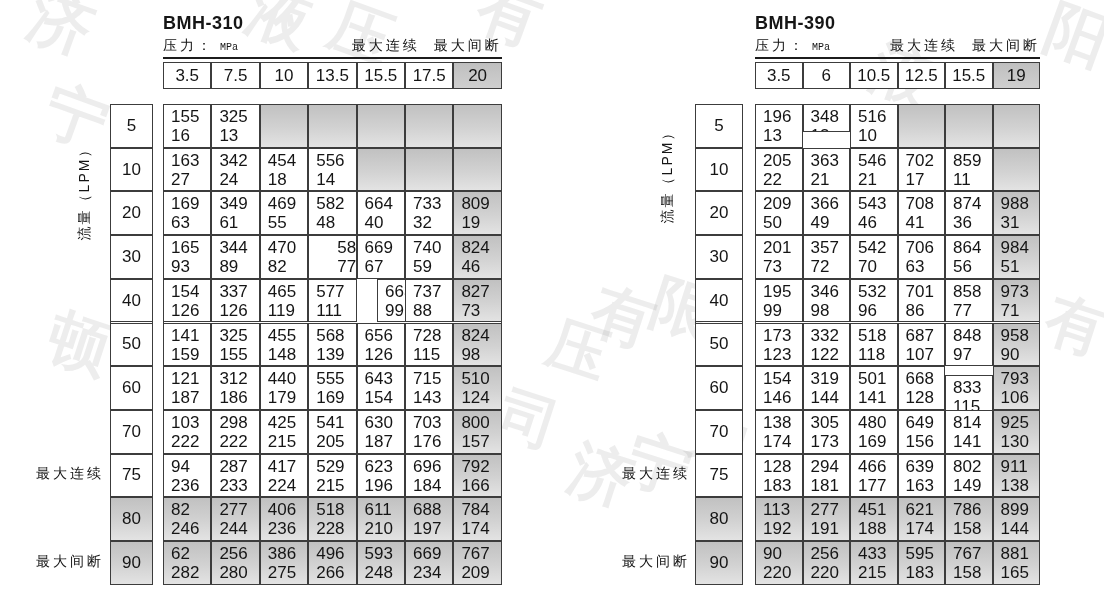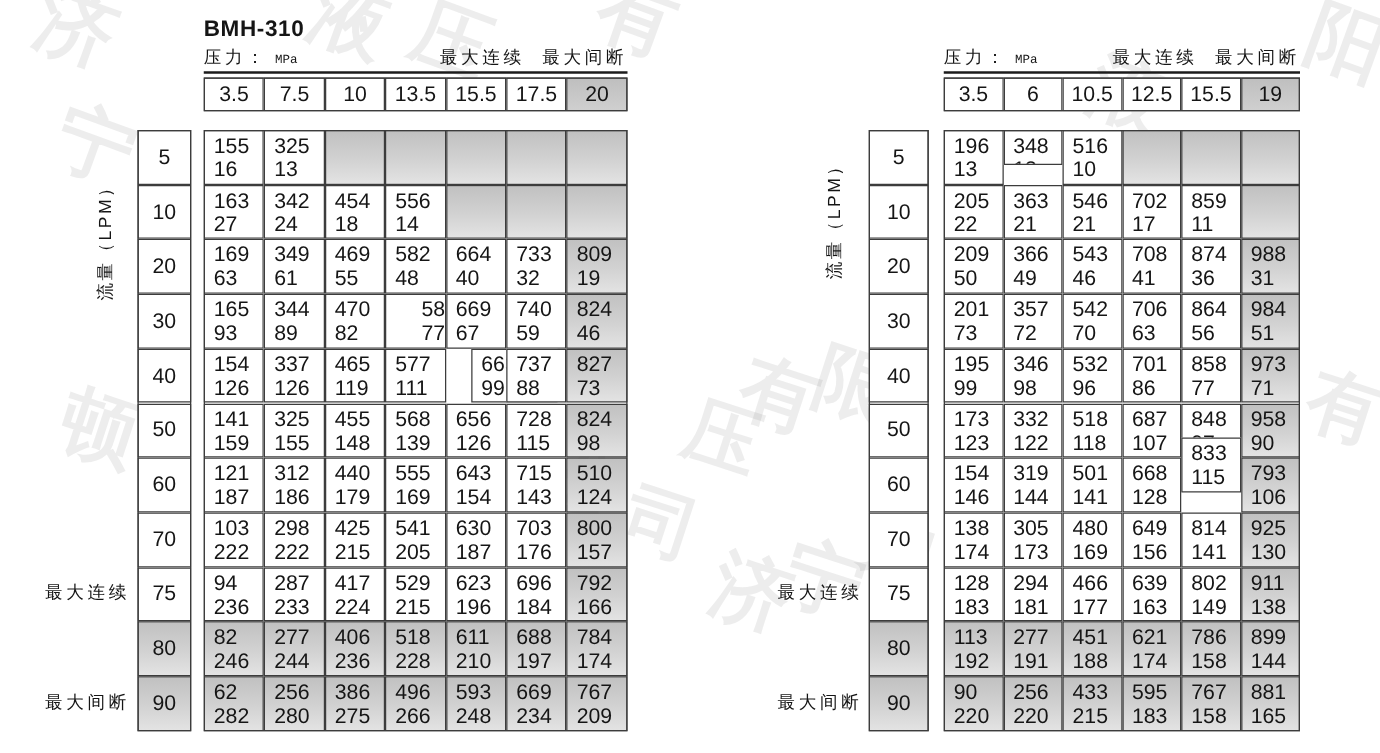--- a/index.html
+++ b/index.html
@@ -379,20 +379,21 @@
           <div class="v">767</div>
           <div class="v">209</div>
         </div>
         <div class="frame" style="position: absolute; left: 163px; top: 62px; width: 338.8px; height: 27px;"></div>
         <div class="frame" style="position: absolute; left: 163px; top: 104px; width: 338.8px; height: 480.7px;"></div>
         <div class="frame" style="position: absolute; left: 110px; top: 104px; width: 43px; height: 480.7px;"></div>
       </div>
   </section>
 
   <section class="tbl tbl-1">
+    <div class="title" style="left: 755px; top: 13px; width: 285px;">BMH-390</div>
     <div class="subhead" style="left: 755px; top: 36px; width: 285px;">
       <span>
         <span class="cn">压力：</span><span class="cn unit">MPa</span>
       </span>
       <span class="right">
         <span class="cn">最大连续</span>
         <span class="cn">最大间断</span>
       </span>
     </div>
     <div class="vlabel" style="left: 558px; top: 165px;">流量（LPM）</div>
@@ -553,21 +554,21 @@
           <div class="v">144</div>
         </div>
         <div class="cell dcell" style="position: absolute; left: 850px; top: 366.2px; width: 47.5px; height: 43.7px;">
           <div class="v">501</div>
           <div class="v">141</div>
         </div>
         <div class="cell dcell" style="position: absolute; left: 897.5px; top: 366.2px; width: 47.5px; height: 43.7px;">
           <div class="v">668</div>
           <div class="v">128</div>
         </div>
-        <div class="cell dcell" style="position: absolute; left: 945px; top: 350px; width: 47.5px; height: 43.7px;">
+        <div class="cell dcell" style="position: absolute; left: 945px; top: 375px; width: 47.5px; height: 43.7px;">
           <div class="v">833</div>
           <div class="v">115</div>
         </div>
         <div class="cell dcell shaded" style="position: absolute; left: 992.5px; top: 366.2px; width: 47.5px; height: 43.7px;">
           <div class="v">793</div>
           <div class="v">106</div>
         </div>
         <div class="cell flow" style="position: absolute; left: 695px; top: 409.9px; width: 48px; height: 43.7px;">70</div>
         <div class="cell dcell" style="position: absolute; left: 755px; top: 409.9px; width: 47.5px; height: 43.7px;">
           <div class="v">138</div>

